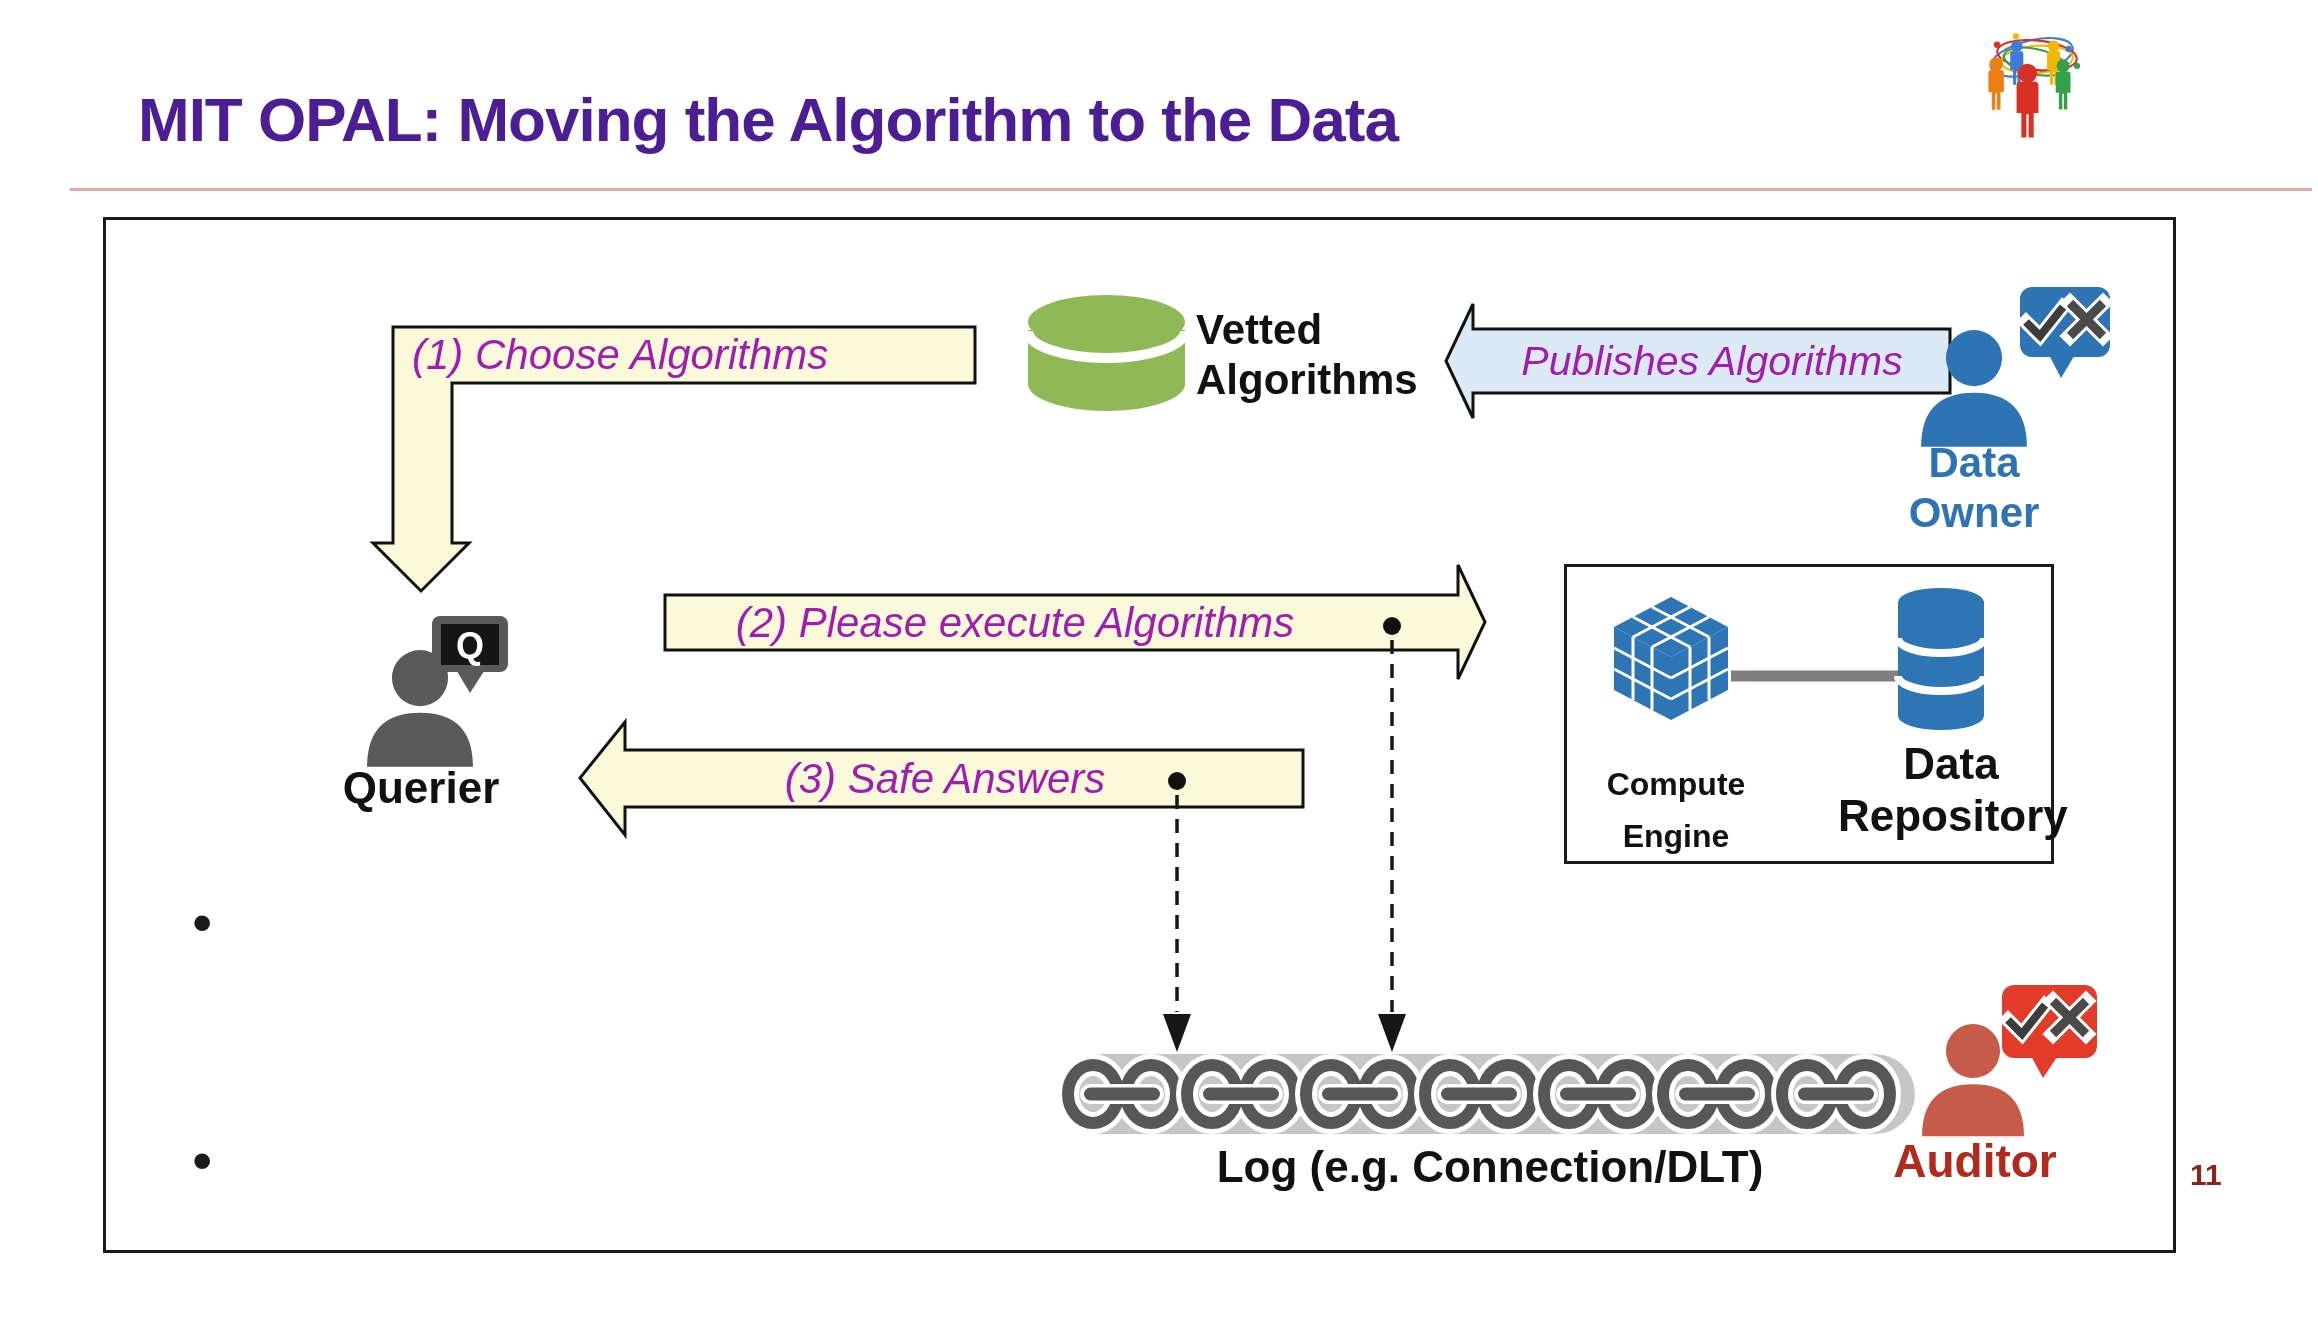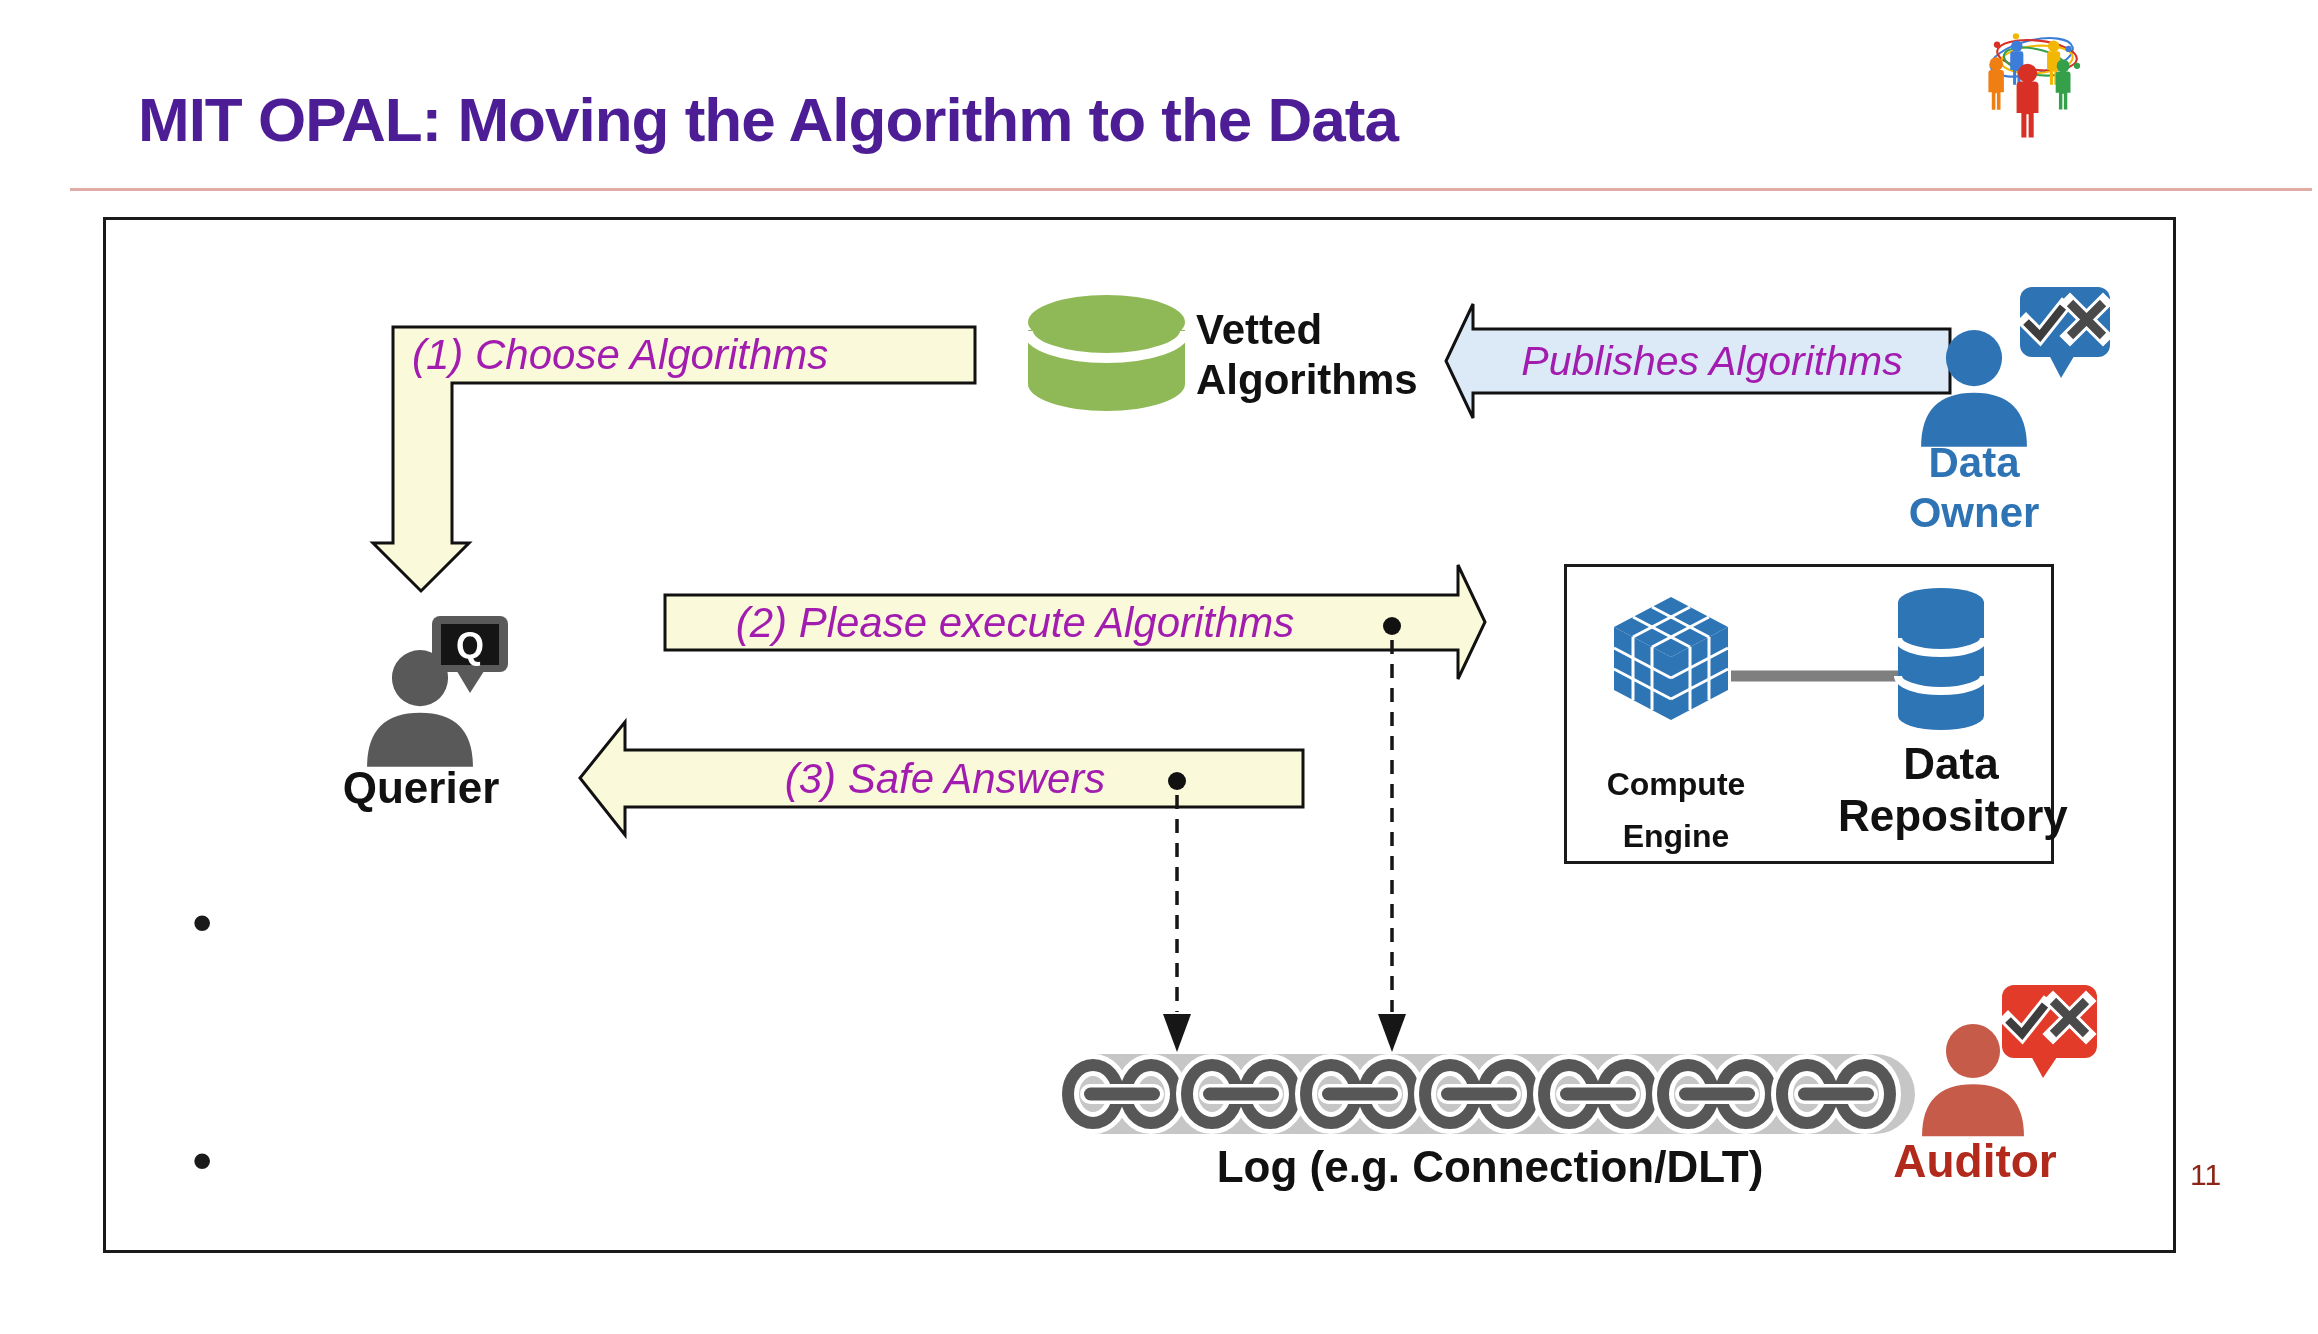--- a/index.html
+++ b/index.html
@@ -13,21 +13,21 @@
   .logo-wrap{position:absolute;left:1978px;top:30px;width:300px;height:120px;z-index:3;}
   .logo-text{position:absolute;left:128px;top:10px;font-size:26px;line-height:31px;font-weight:bold;color:#141414;white-space:pre-line;}
   .arrow-label{font-weight:normal;font-style:italic;color:#a21caf;white-space:nowrap;}
   .lbl{font-weight:bold;color:#111;}
   .pre{white-space:pre-line;}
   .ctr{text-align:center;}
   .bullet-item{position:absolute;left:192px;z-index:3;display:flex;font-size:58px;line-height:67px;color:#1a1a1a;}
   .bullet-dot{width:91px;flex:0 0 91px;}
   .bullet-text{white-space:pre-wrap;}
   .qtext{color:#fff;font-weight:bold;text-align:center;}
-  .pagenum{left:2190px;top:1158px;font-size:30px;font-weight:normal;color:#8B2518;}
+  .pagenum{left:2190px;top:1158px;font-size:30px;font-weight:bold;color:#8B2518;}
 </style>
 </head>
 <body>
 
 <div class="txt title">MIT OPAL: Moving the Algorithm to the Data</div>
 <div class="divider"></div>
 
 <div class="logo-wrap">
   <svg width="118" height="120" viewBox="0 0 100 114">
     <defs>

